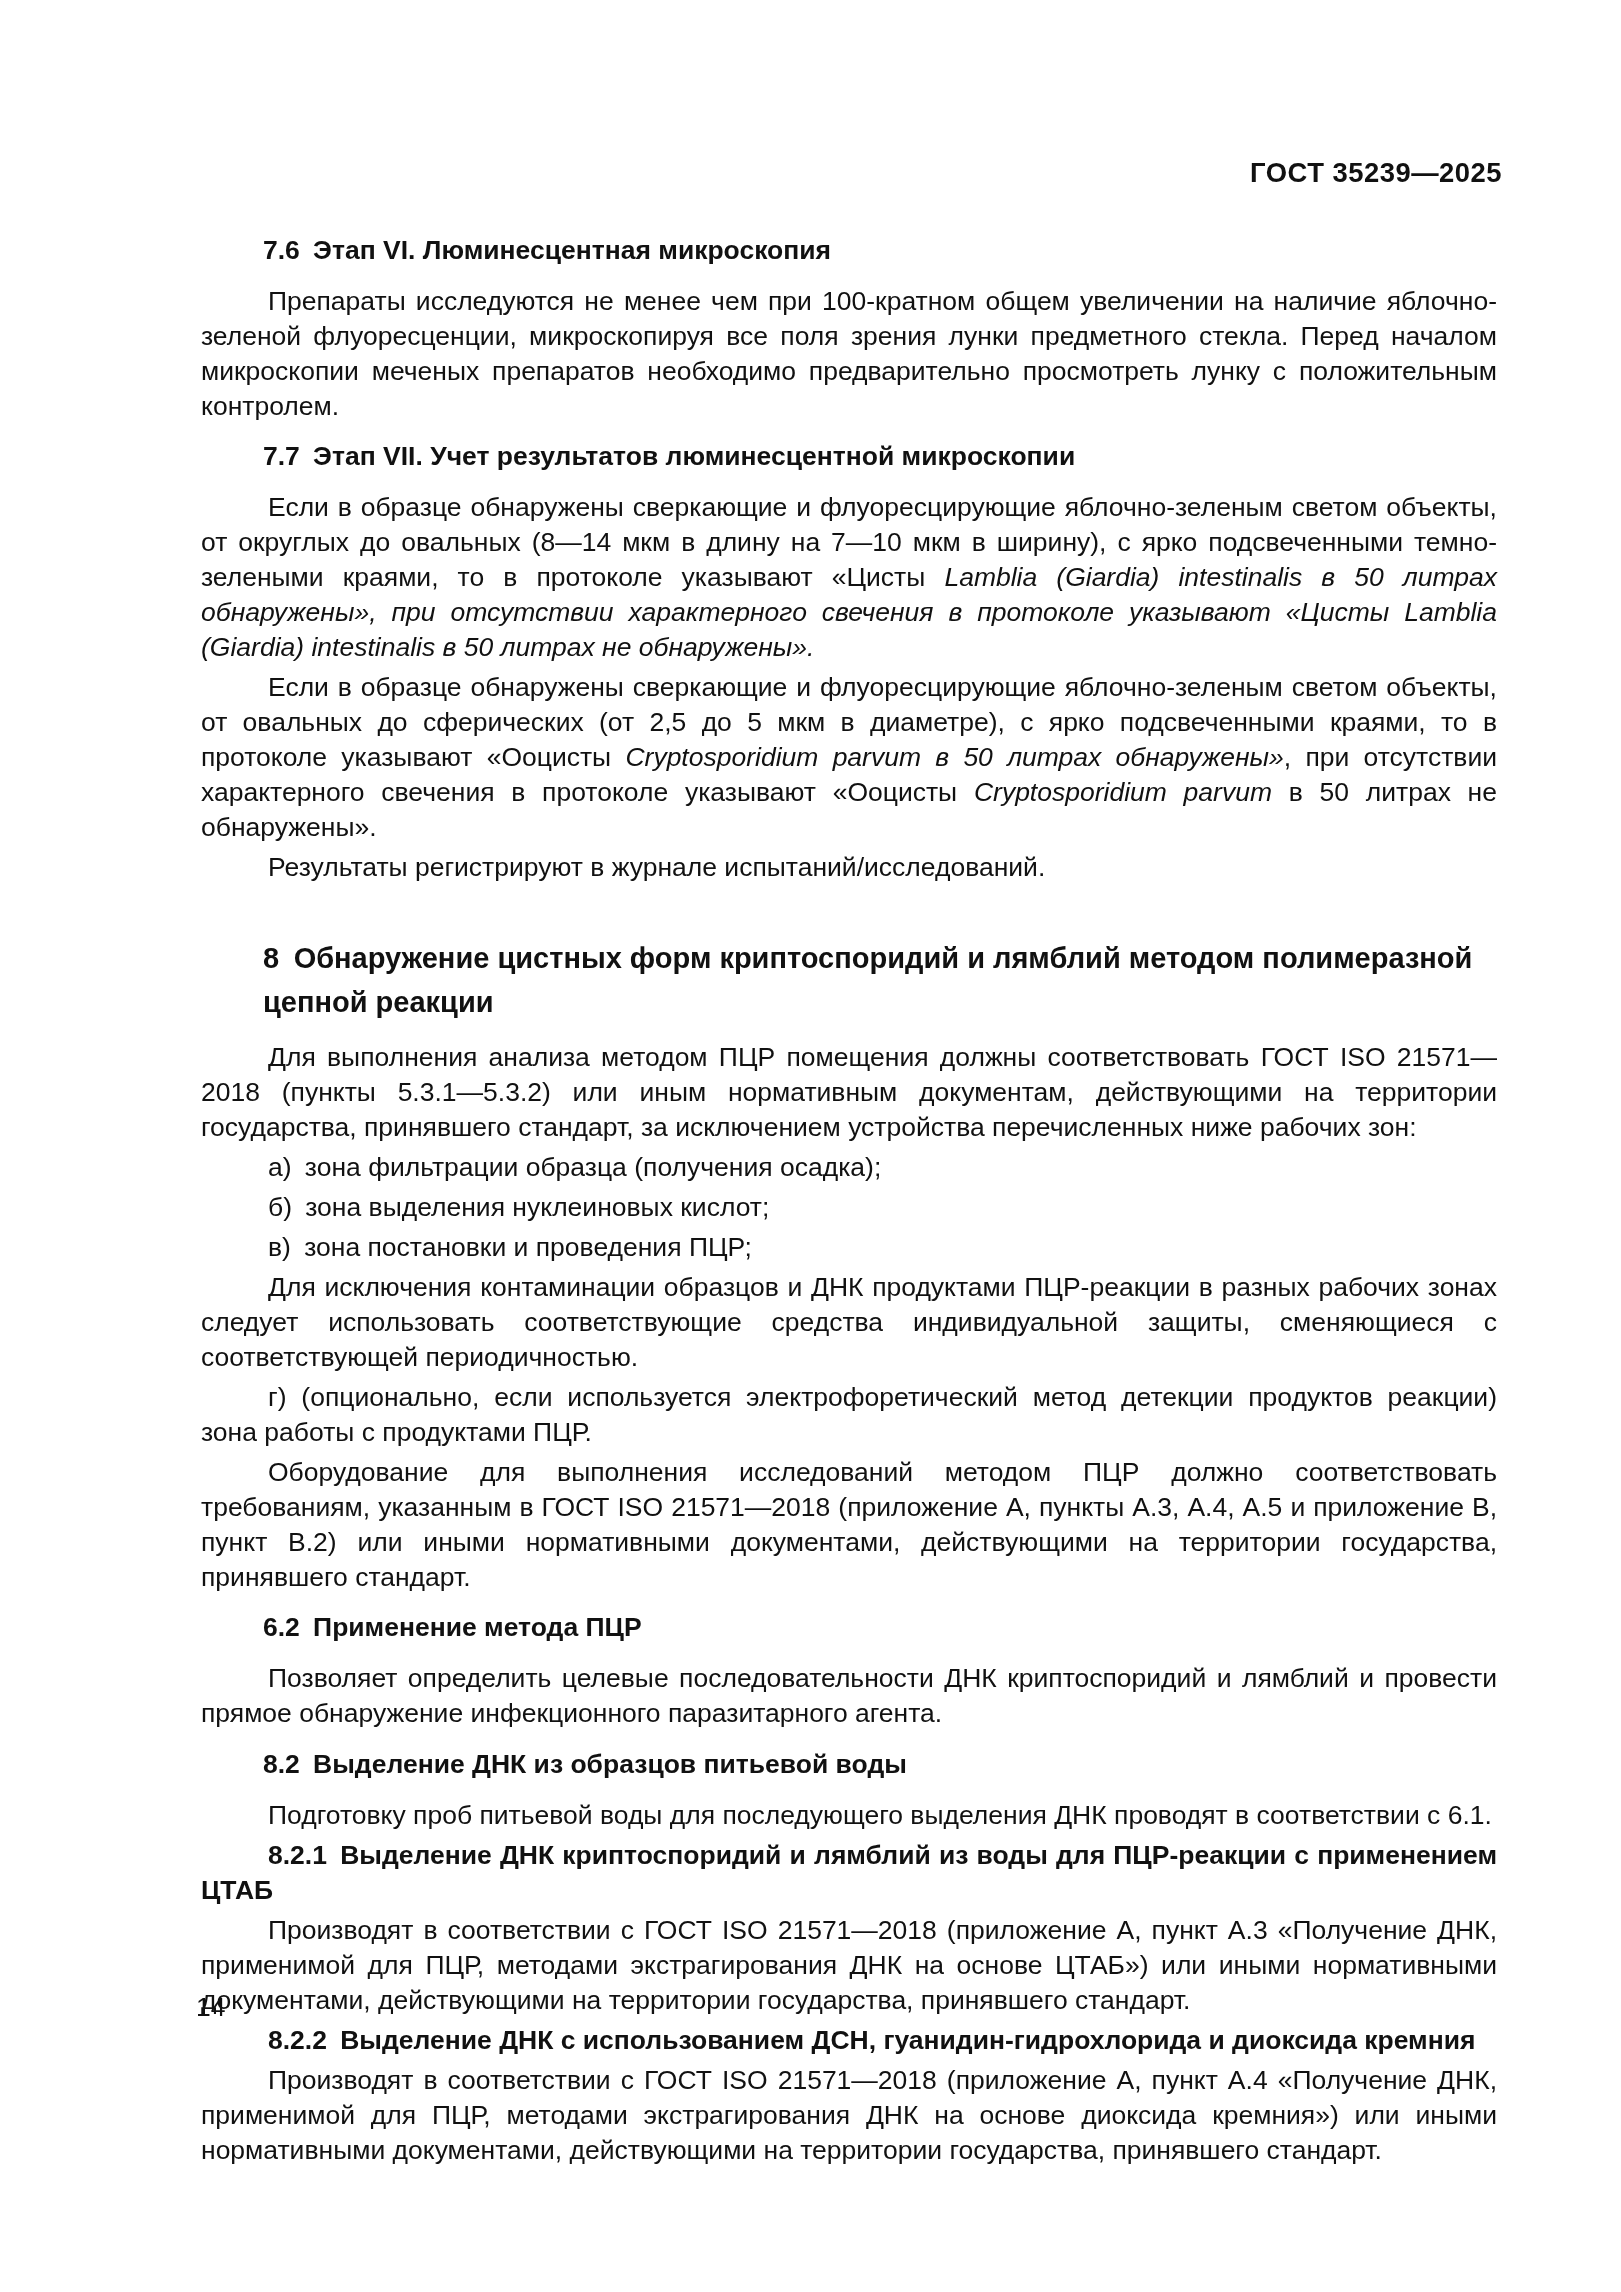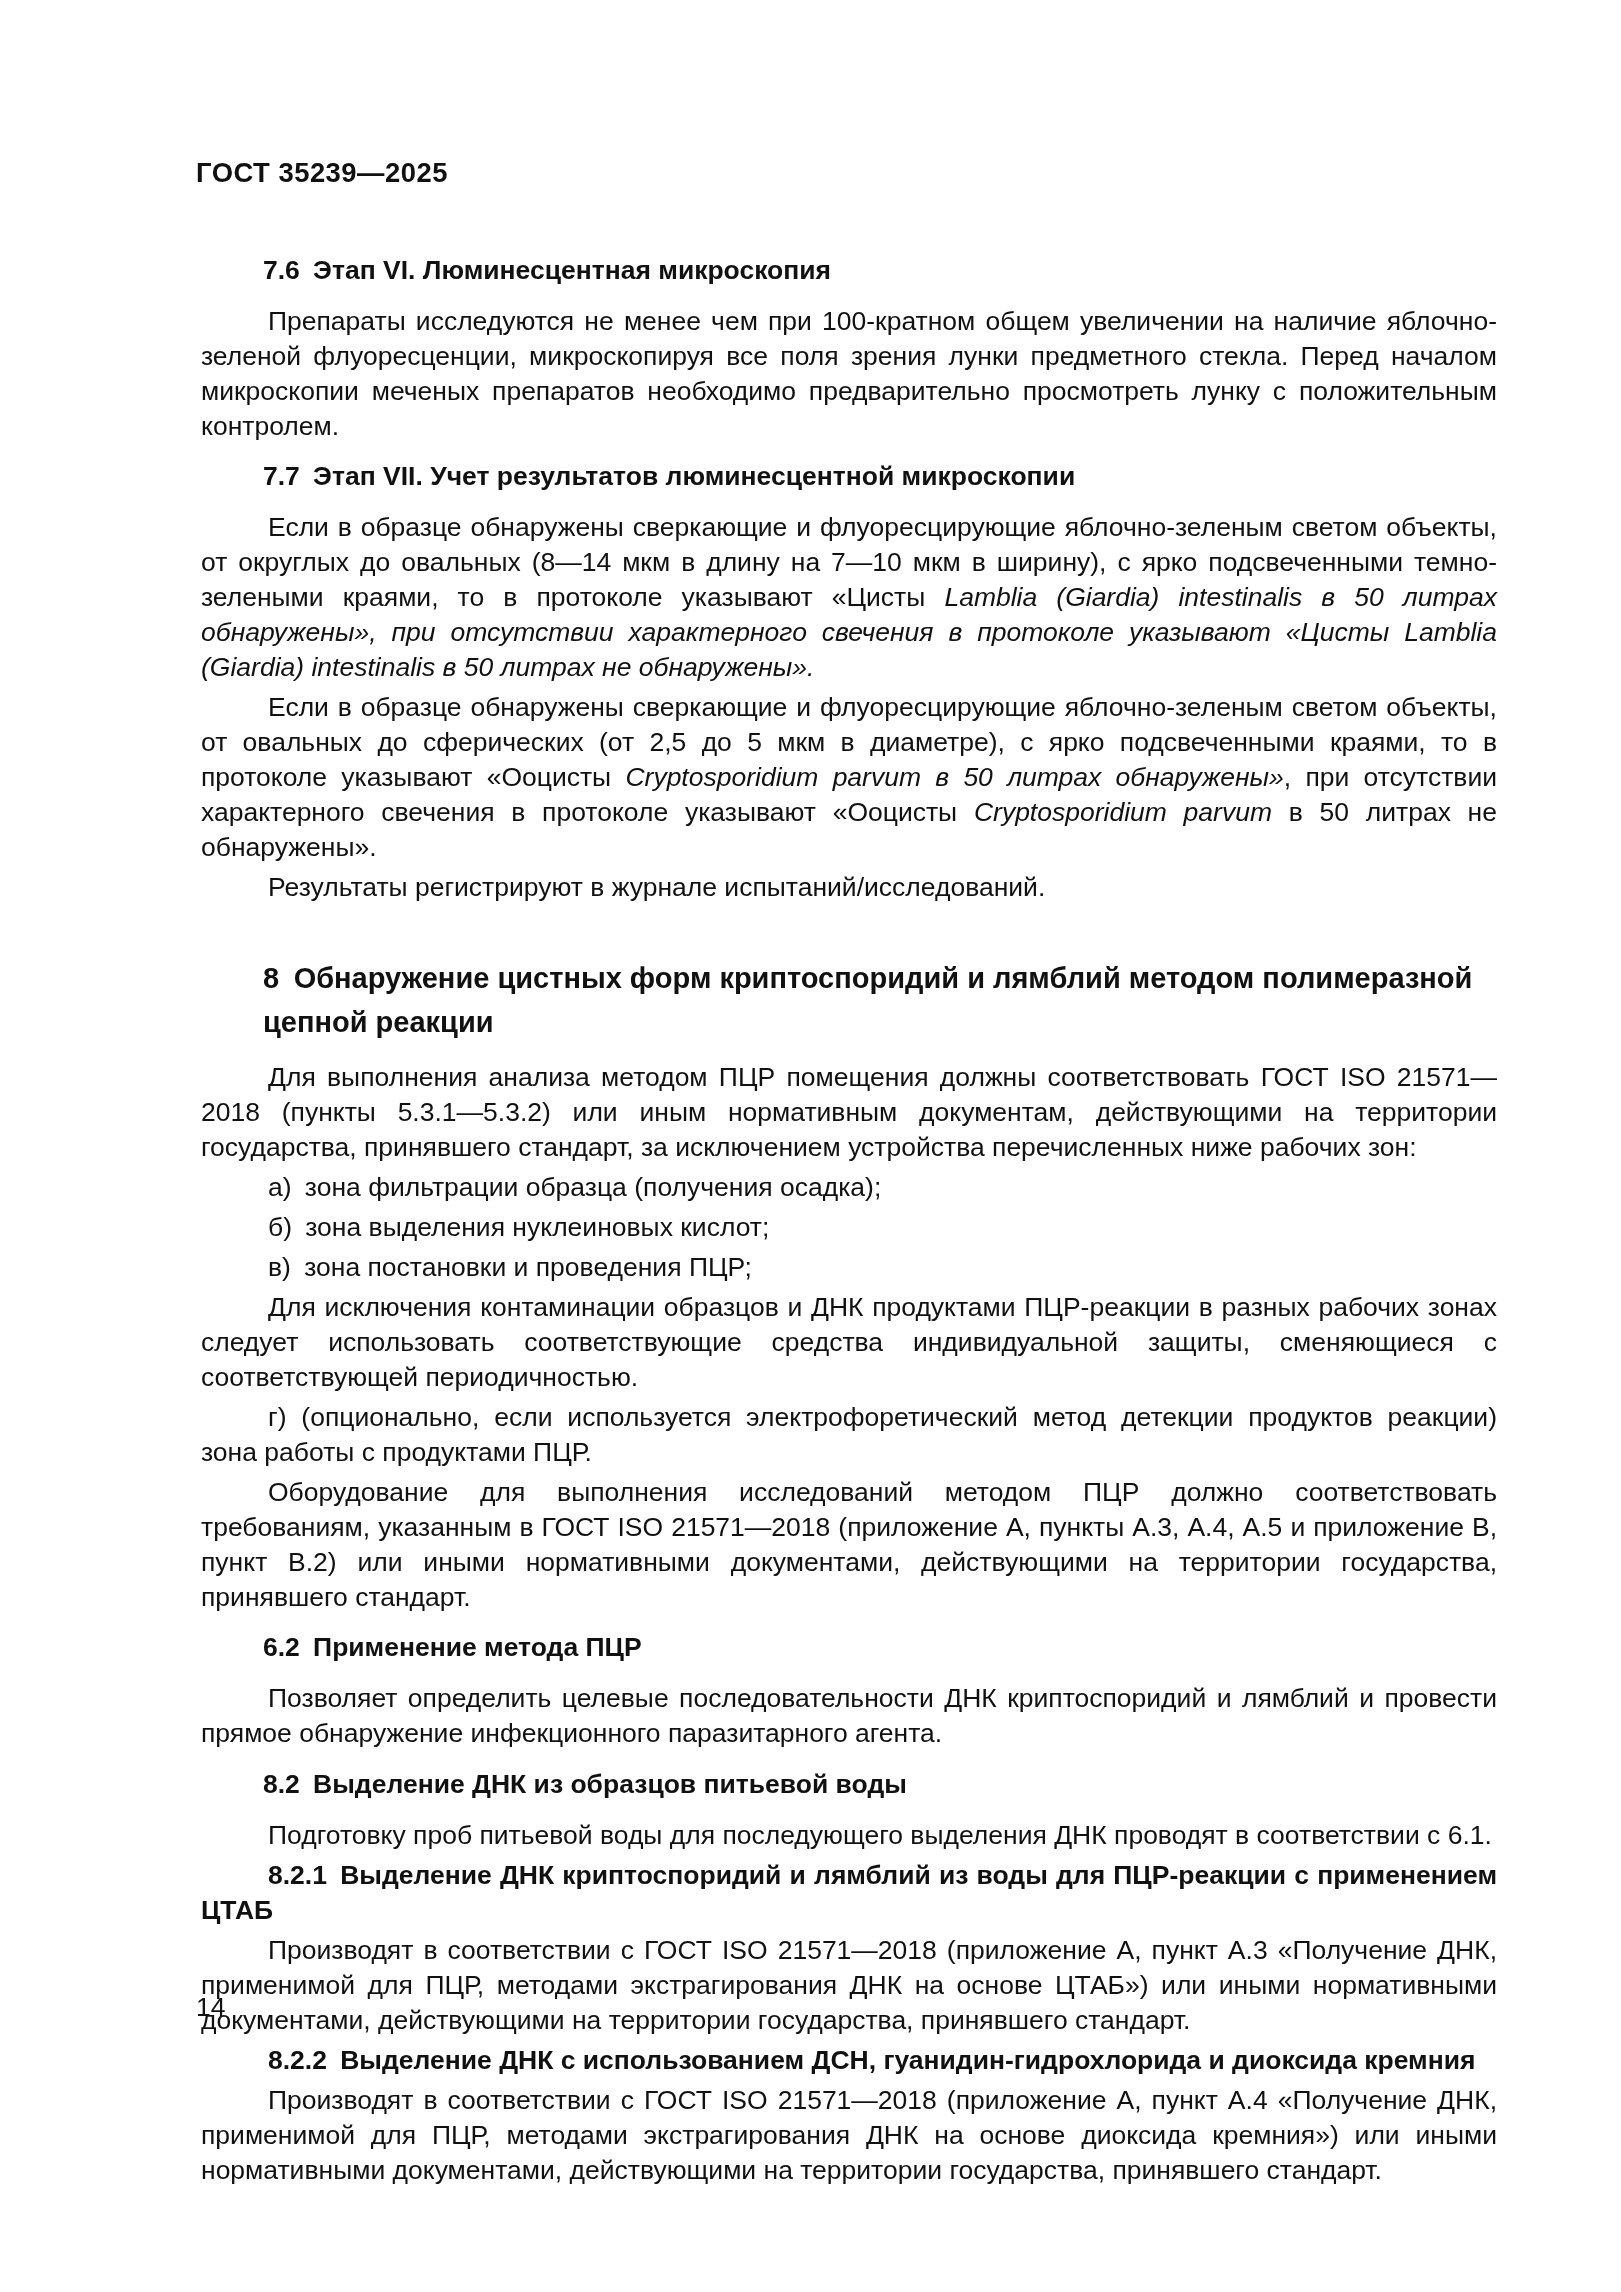--- a/index.html
+++ b/index.html
@@ -22,33 +22,34 @@
     top: 155px;
     width: 1306px;
     font-size: 26.5px;
     line-height: 35px;
   }
   .doc-header {
     font-weight: 700;
     font-size: 27.4px;
     line-height: 35px;
     letter-spacing: 0.5px;
+    text-align: right;
   }
   h2, h3 {
     margin: 0;
     font-weight: 700;
   }
   h3 {
     font-size: 26.5px;
     line-height: 35px;
     margin: 15.7px 0 15.7px 0;
     padding-left: 67px;
     text-align: left;
   }
-  h3.after-header { margin-top: 63px; }
+  h3.after-header { margin-top: 43px; }
   h2 {
     font-size: 29px;
     line-height: 44px;
     margin: 51px 0 15.7px 0;
     padding-left: 67px;
     text-align: left;
   }
   p {
     margin: 5px;
     text-indent: 67px;

